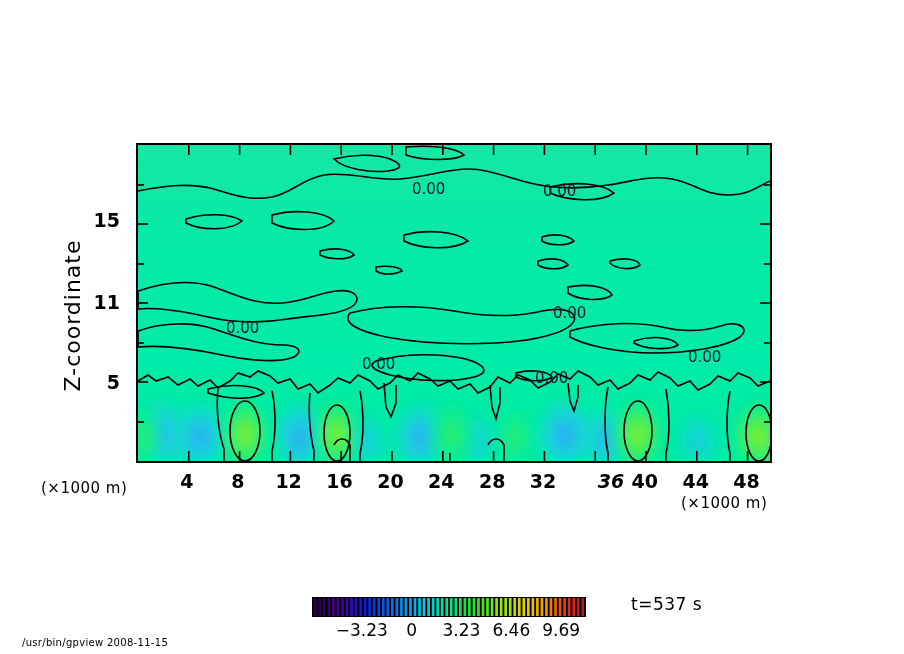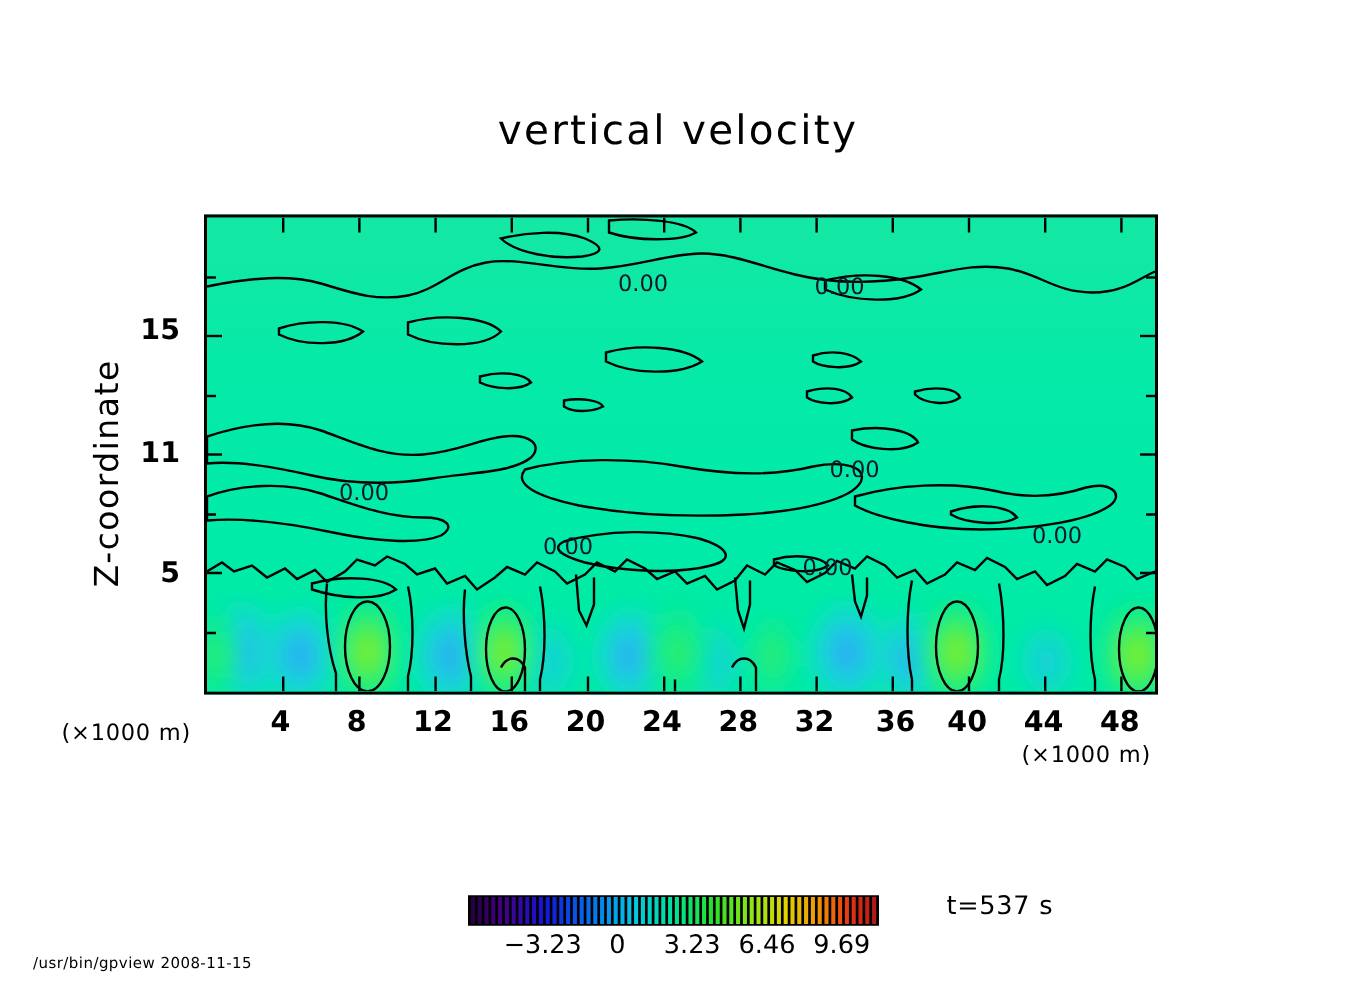--- a/index.html
+++ b/index.html
@@ -126,21 +126,20 @@
     color: #0f172a;
     background: transparent;
     white-space: nowrap;
   }
 </style>
 </head>
 <body>
 
 <div id="root">
 
-  <div class="abs" id="plot-title">vertical velocity</div>
 
   <div class="abs" id="y-axis-title">Z-coordinate</div>
 
 
   <div class="abs axis-unit" id="x-unit-left">(×1000 m)</div>
   <div class="abs axis-unit" id="x-unit-right">(×1000 m)</div>
 
   <div class="abs" id="plot-frame">
     <svg id="plot-svg" width="632" height="316" viewBox="0 0 632 316">
       <defs>
@@ -343,21 +342,21 @@
 
   <div id="x-ticks">
       <div class="tick-label-x" style="left: 186.88px;">4</div>
       <div class="tick-label-x" style="left: 237.76px;">8</div>
       <div class="tick-label-x" style="left: 288.64px;">12</div>
       <div class="tick-label-x" style="left: 339.52px;">16</div>
       <div class="tick-label-x" style="left: 390.4px;">20</div>
       <div class="tick-label-x" style="left: 441.28px;">24</div>
       <div class="tick-label-x" style="left: 492.16px;">28</div>
       <div class="tick-label-x" style="left: 543.04px;">32</div>
-      <div class="tick-label-x" style="left: 597px;">36</div>
+      <div class="tick-label-x" style="left: 611px; font-style: italic;">36</div>
       <div class="tick-label-x" style="left: 644.8px;">40</div>
       <div class="tick-label-x" style="left: 695.68px;">44</div>
       <div class="tick-label-x" style="left: 746.56px;">48</div>
     </div>
   <div id="y-ticks">
       <div class="tick-label-y" style="top: 383px;">5</div>
       <div class="tick-label-y" style="top: 303px;">11</div>
       <div class="tick-label-y" style="top: 221px;">15</div>
     </div>
 

